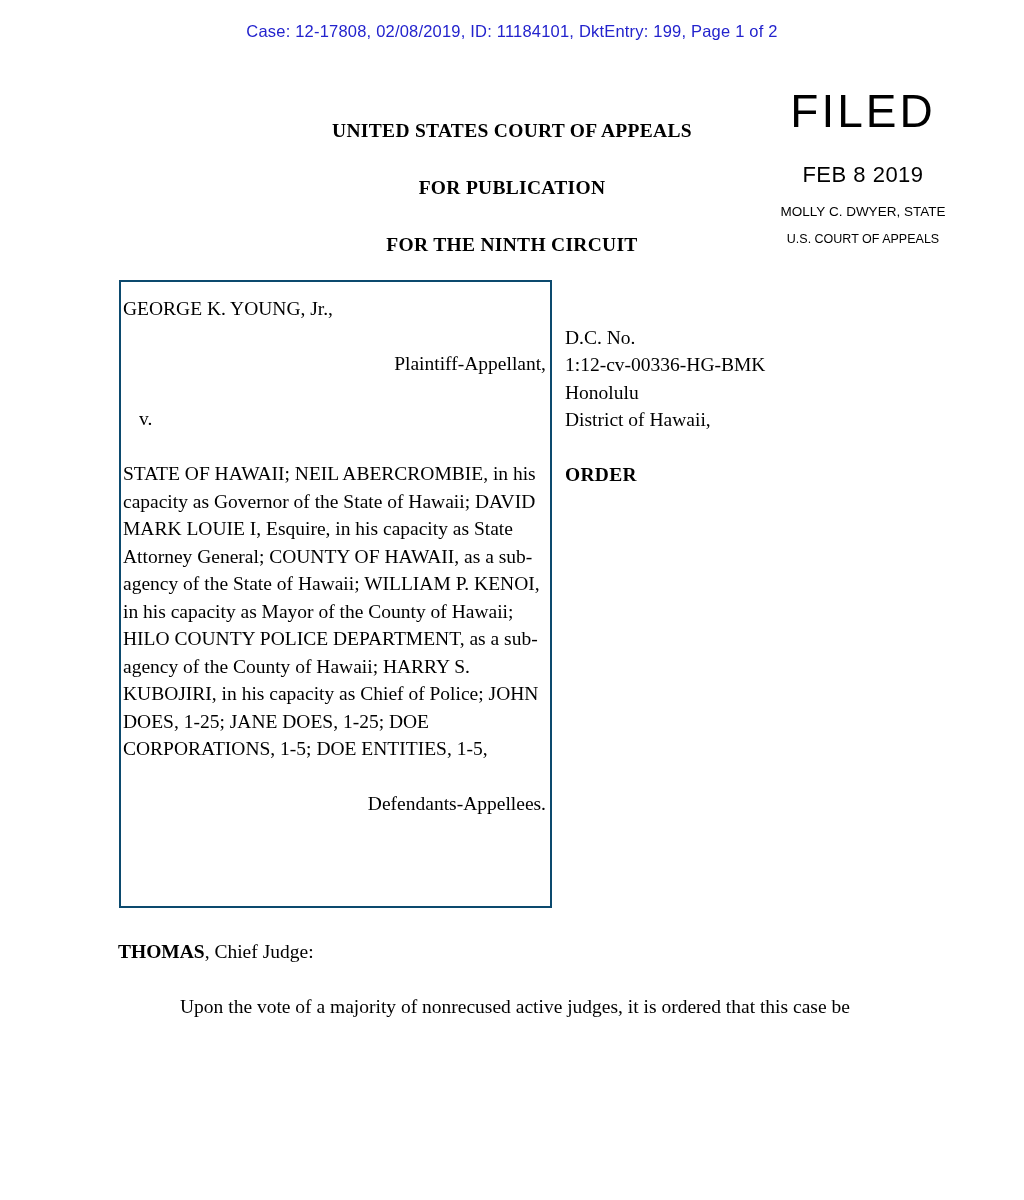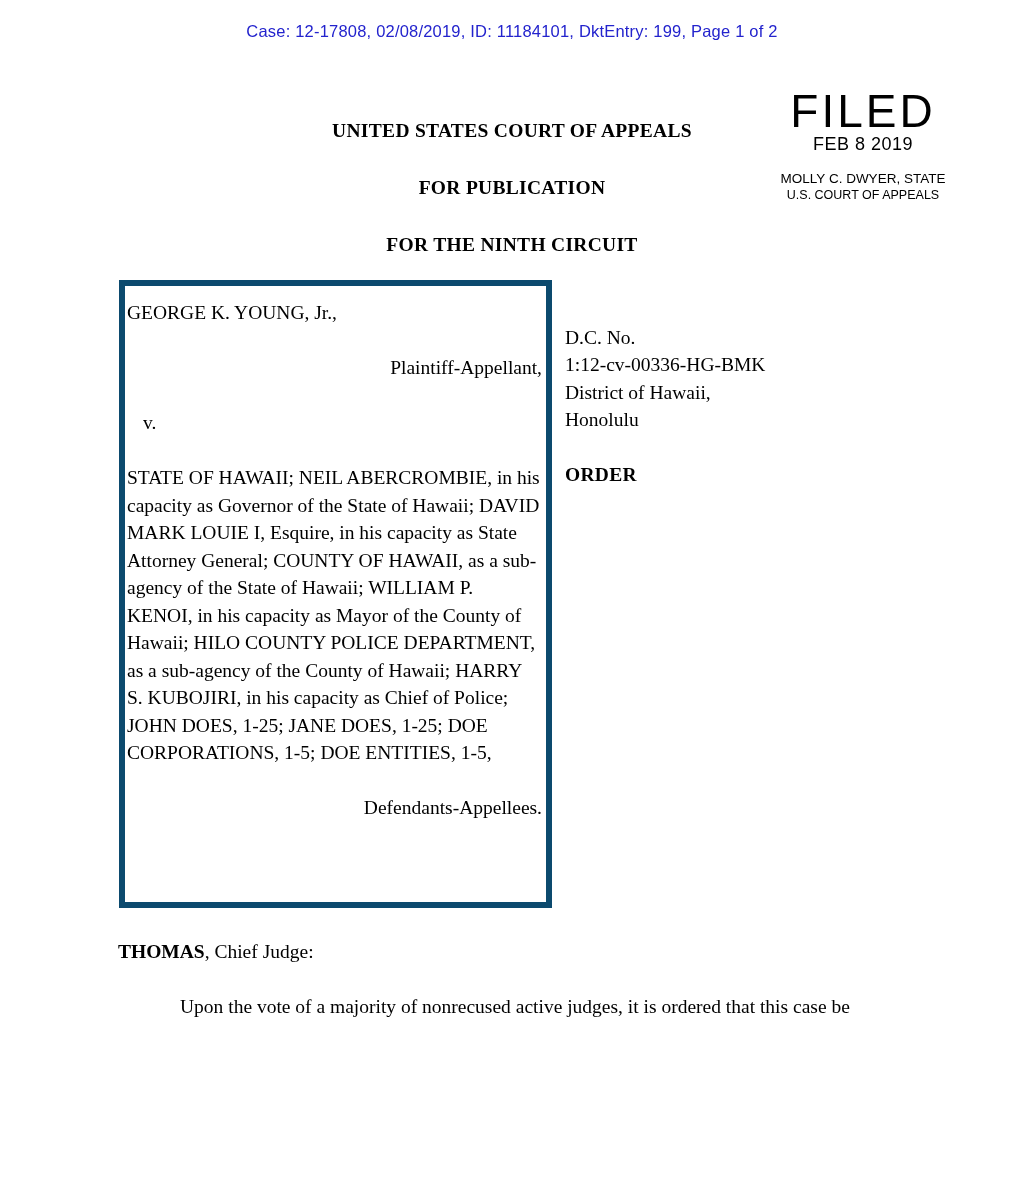--- a/index.html
+++ b/index.html
@@ -53,42 +53,42 @@
     text-align: center;
     font-family: "Liberation Sans", sans-serif;
   }
   .filed-stamp .filed {
     font-size: 46px;
     font-weight: 500;
     letter-spacing: 3px;
     line-height: 1;
   }
   .filed-stamp .filed-date {
-    font-size: 18px;
-    margin-top: 0;
+    font-size: 22px;
+    margin-top: 28px;
     letter-spacing: 0.5px;
   }
   .filed-stamp .clerk {
     font-size: 13.5px;
     margin-top: 16px;
     white-space: nowrap;
   }
   .filed-stamp .office {
     font-size: 12.5px;
-    margin-top: 2px;
+    margin-top: 13px;
   }
 
   
   .caption-box {
     position: absolute;
     left: 119px;
     top: 280px;
     width: 433px;
     height: 628px;
-    border: 6px solid #0c4a6e;
+    border: 2px solid #0c4a6e;
     padding: 13px 4px 0 2px;
     overflow: hidden;
   }
   .cap-line {
     font-size: 19.5px;
     line-height: 27.5px;
   }
   .cap-spacer { height: 27.5px; }
   .cap-center {
     text-align: right;
@@ -155,22 +155,22 @@
     <div class="cap-spacer"></div>
     <div class="cap-line">STATE OF HAWAII; NEIL ABERCROMBIE, in his capacity as Governor of the State of Hawaii; DAVID MARK LOUIE I, Esquire, in his capacity as State Attorney General; COUNTY OF HAWAII, as a sub-agency of the State of Hawaii; WILLIAM P. KENOI, in his capacity as Mayor of the County of Hawaii; HILO COUNTY POLICE DEPARTMENT, as a sub-agency of the County of Hawaii; HARRY S. KUBOJIRI, in his capacity as Chief of Police; JOHN DOES, 1-25; JANE DOES, 1-25; DOE CORPORATIONS, 1-5; DOE ENTITIES, 1-5,</div>
     <div class="cap-spacer"></div>
     <div class="cap-line cap-center">Defendants-Appellees.</div>
   </div>
 
   <div class="case-info">
     <div class="cap-spacer"></div>
     <div class="cap-line">D.C. No.</div>
     <div class="cap-line">1:12-cv-00336-HG-BMK</div>
+    <div class="cap-line">Honolulu</div>
     <div class="cap-line">District of Hawaii,</div>
-    <div class="cap-line">Honolulu</div>
     <div class="cap-spacer"></div>
     <div class="cap-line order-label">ORDER</div>
   </div>
 
   <div class="order-body">
     <div class="judge-line">
       <span class="judge-name">THOMAS</span><span>, Chief Judge:</span>
     </div>
     <div class="order-paragraph">Upon the vote of a majority of nonrecused active judges, it is ordered that this case be reheard en banc pursuant to Federal Rule of Appellate Procedure 35(a) and Circuit Rule 35-3.  The three-judge panel disposition in this case shall not be cited as precedent by or to any court of the Ninth Circuit.</div>
   </div>

